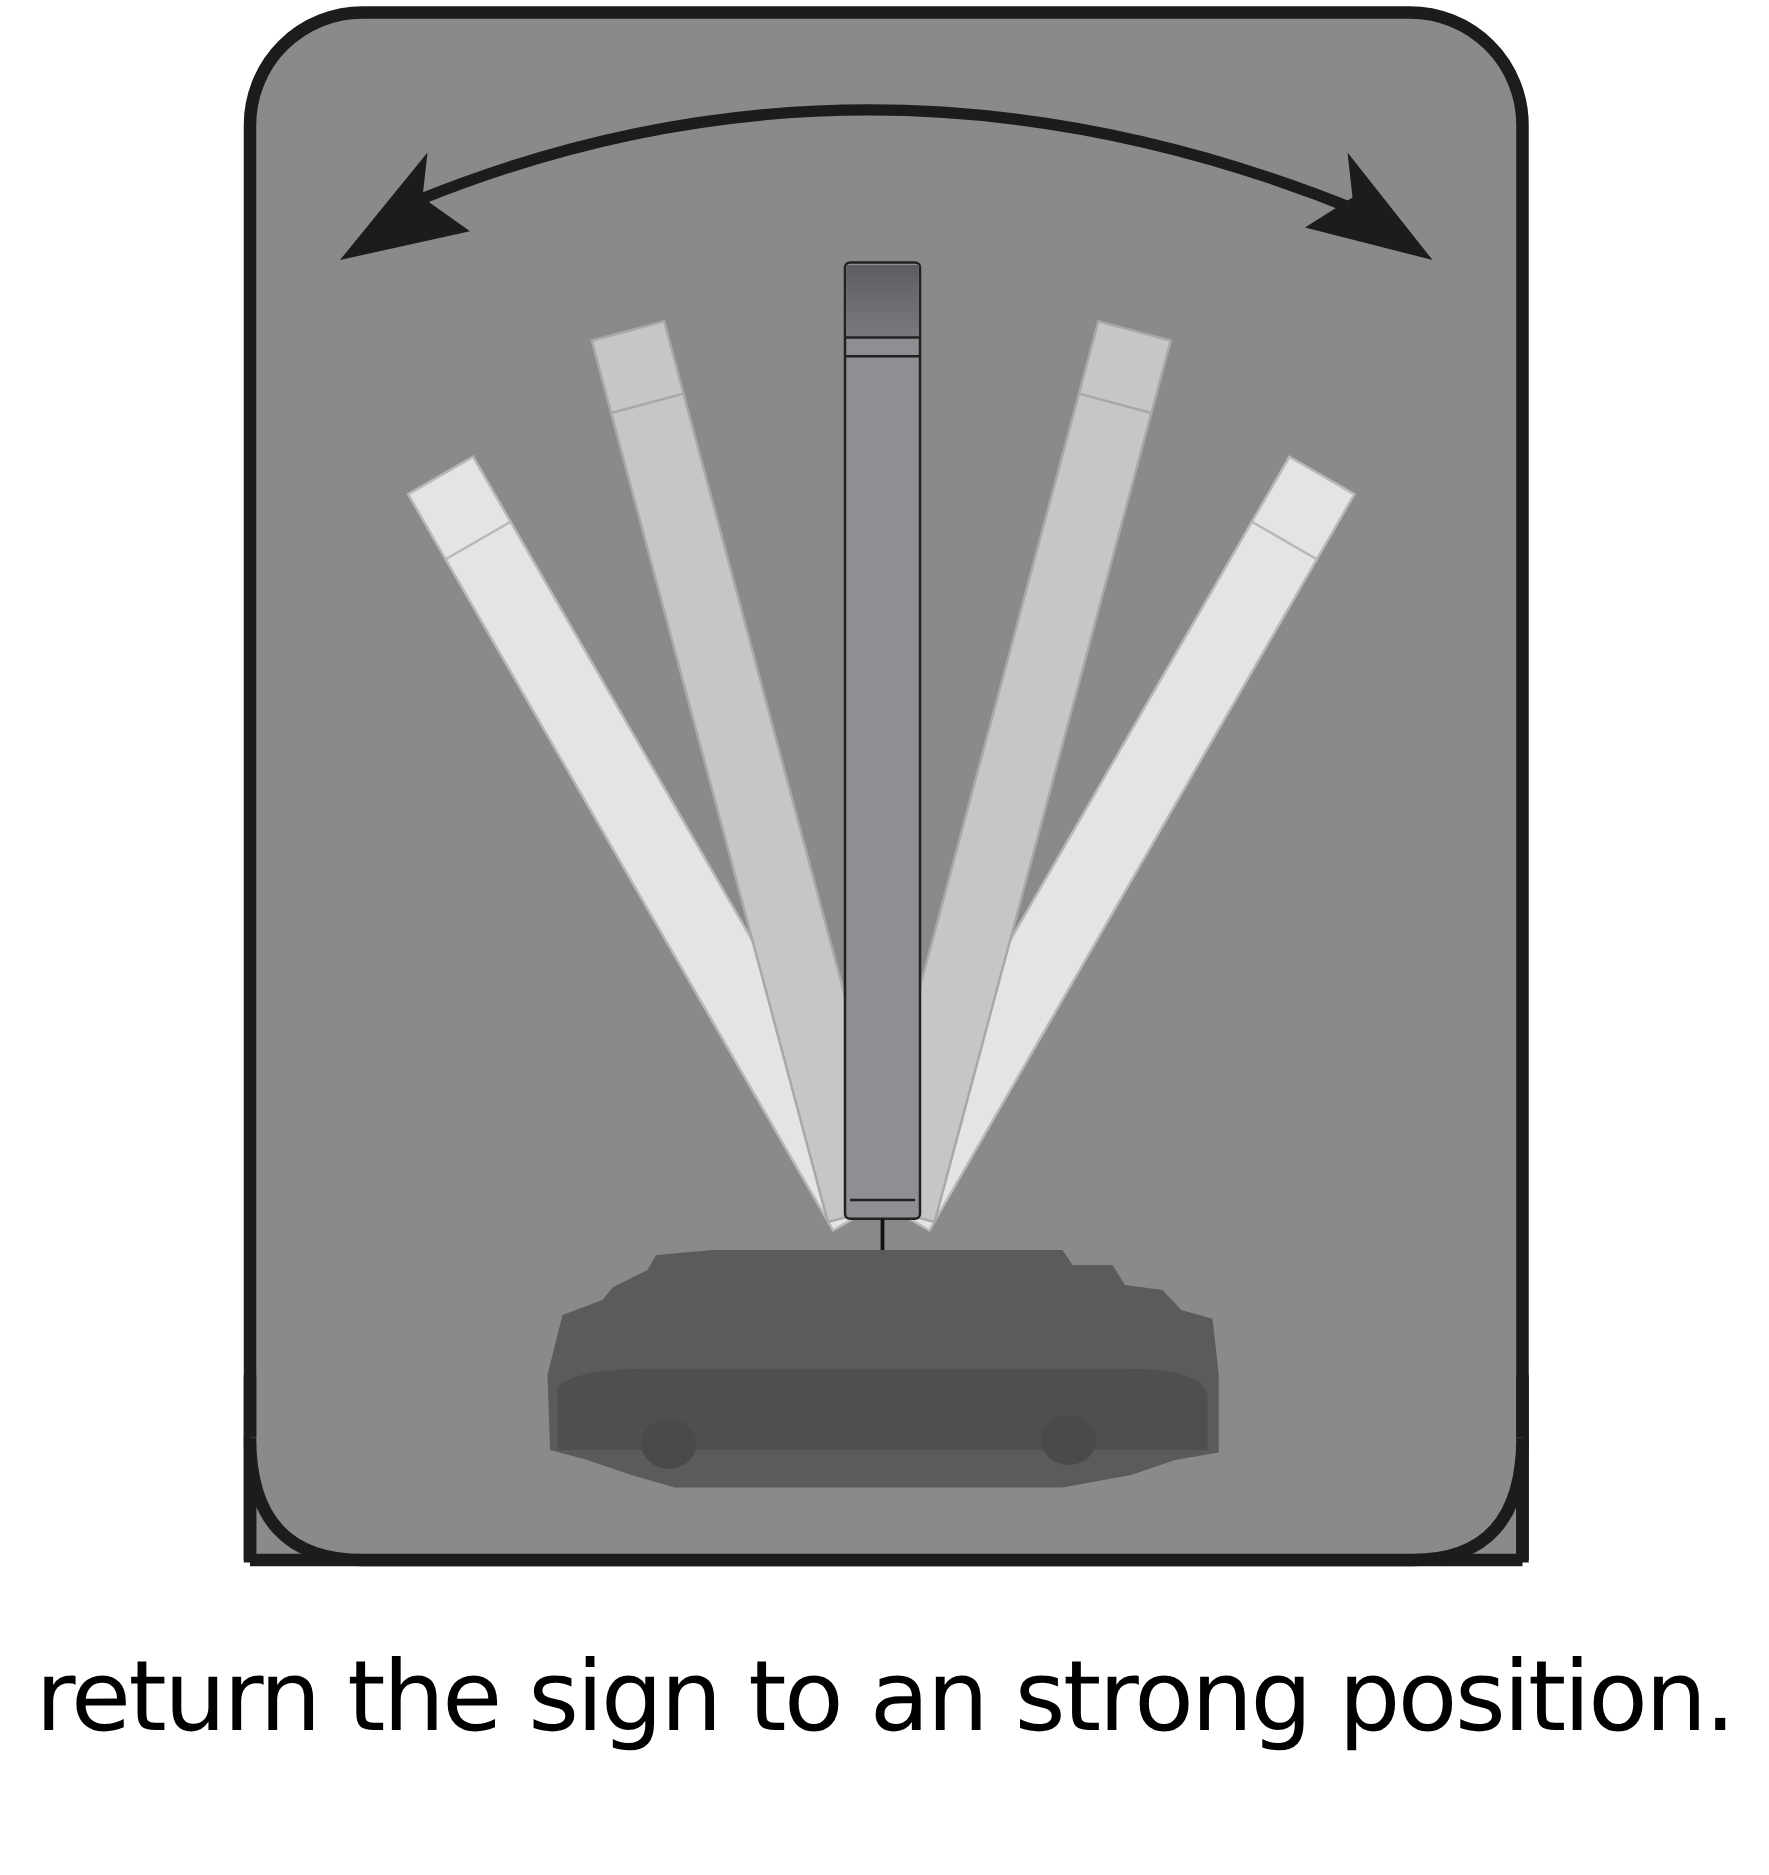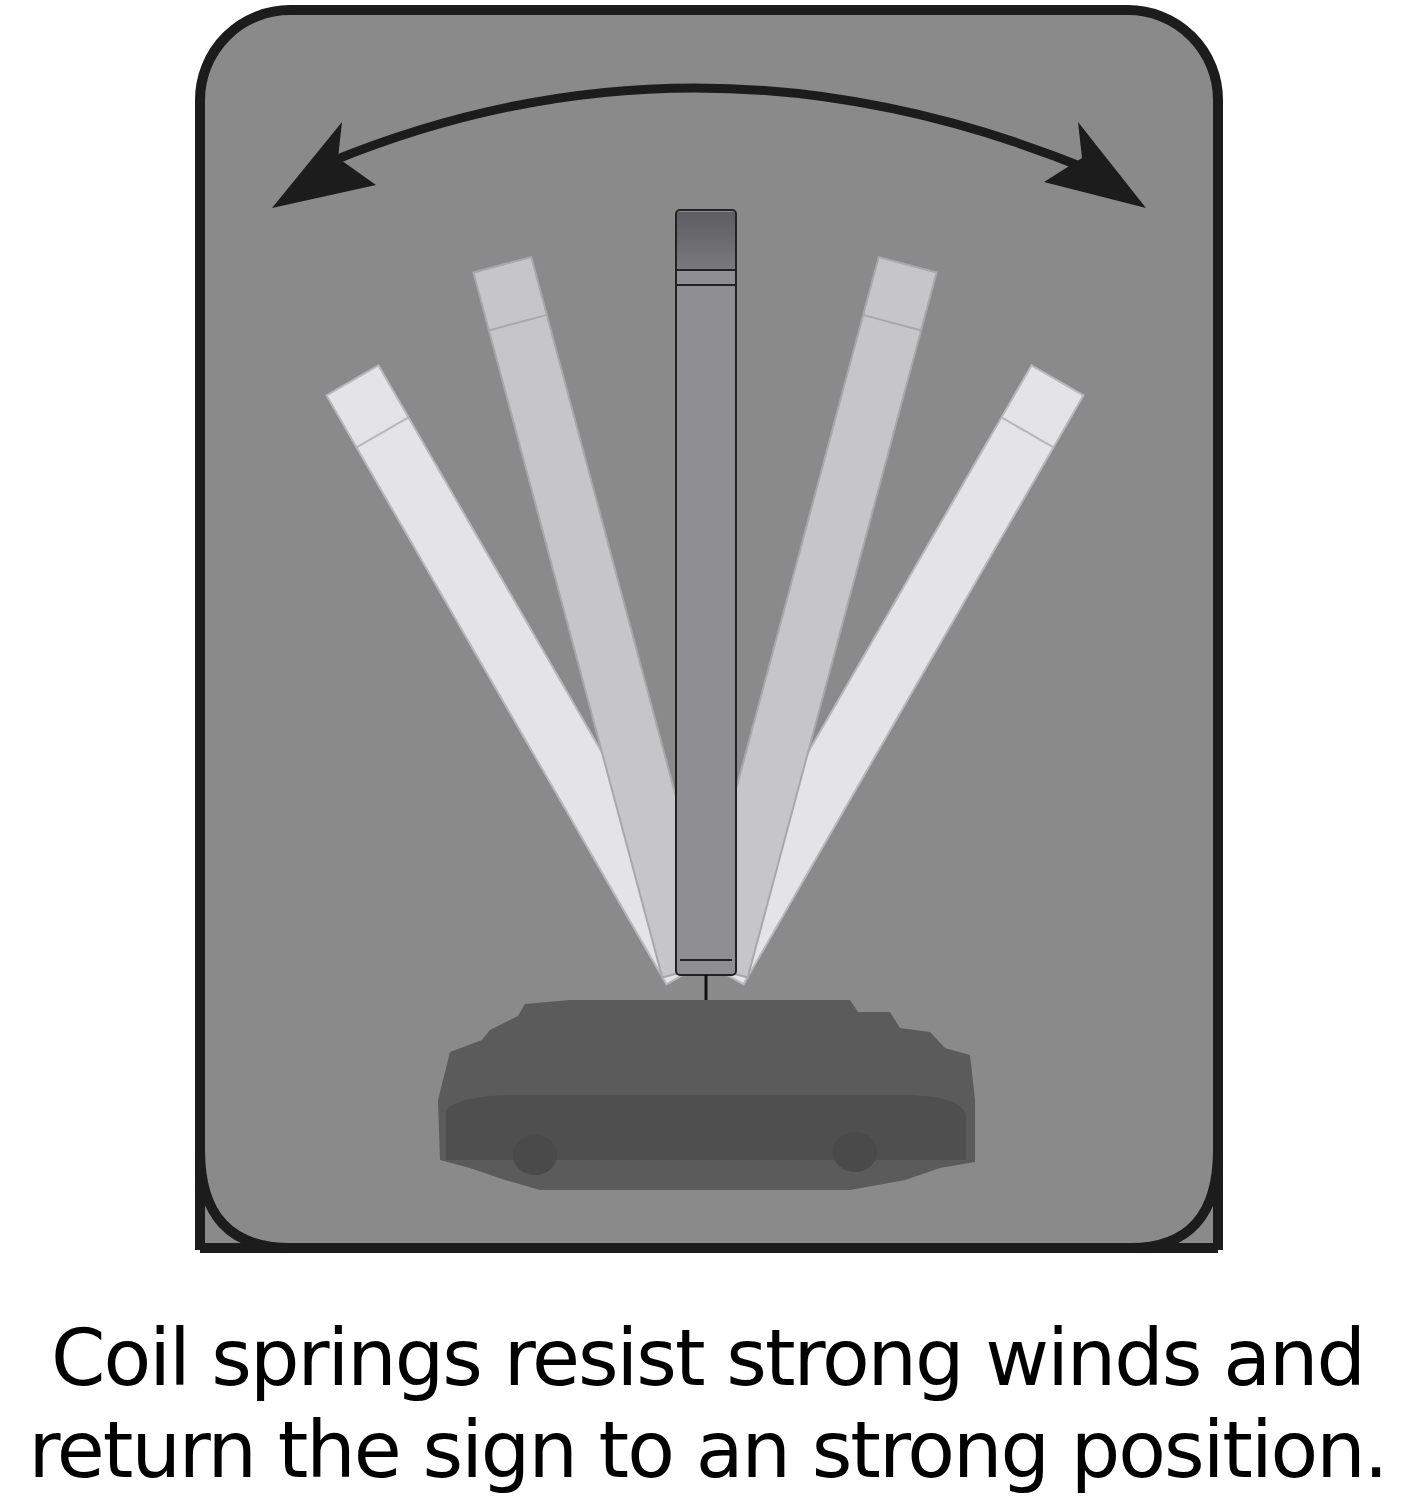--- a/index.html
+++ b/index.html
@@ -66,15 +66,14 @@
     <g>
       <path d="M570 1000 L850 1000 L858 1012 L890 1012 L900 1028 L930 1032 L945 1048 L970 1055 L975 1100 L975 1162 L940 1168 L905 1180 L850 1190 L540 1190 L505 1180 L470 1168 L440 1160 L438 1100 L450 1052 L482 1040 L490 1030 L518 1016 L525 1004 Z" fill="#5b5b5c"></path>
       <path d="M446 1110 Q460 1095 520 1095 L900 1095 Q960 1095 966 1115 L966 1160 L446 1160 Z" fill="#4f4f50"></path>
       <ellipse cx="535" cy="1155" rx="22" ry="20" fill="#4a4a4b"></ellipse>
       <ellipse cx="855" cy="1152" rx="22" ry="20" fill="#4a4a4b"></ellipse>
     </g>
   </svg>
 </div>
 
 <div class="caption">
-  <span>Coil springs resist strong winds and</span>
   <span>return the sign to an strong position.</span>
 </div>
 
 </body></html>

